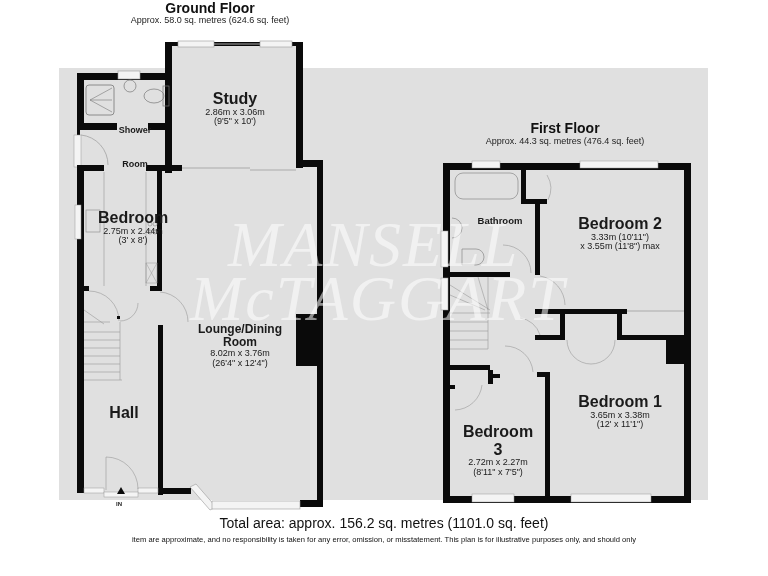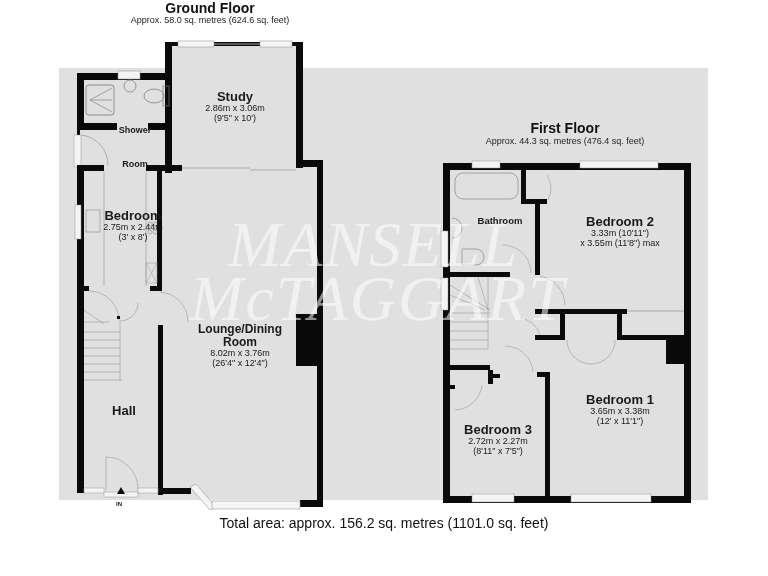--- a/index.html
+++ b/index.html
@@ -2,21 +2,21 @@
 <html><head>
 <meta charset="utf-8">
 <style>
   html, body { margin: 0; padding: 0; background: #ffffff; }
   body { width: 768px; height: 576px; position: relative; overflow: hidden; font-family: "Liberation Sans", sans-serif; color: #1a1a1a; }
   .band { position: absolute; left: 59px; top: 68px; width: 649px; height: 432px; background: #e0e0e0; }
   svg.plan { position: absolute; left: 0; top: 0; }
   .floor-title { position: absolute; text-align: center; font-weight: bold; color: #111; }
   .floor-sub { position: absolute; text-align: center; font-size: 9px; color: #222; }
   .room { position: absolute; text-align: center; line-height: 1.1; color: #1a1a1a; }
-  .room .name { font-weight: bold; font-size: 13px; }
+  .room .name { font-weight: bold; font-size: 16px; }
   .room .dim { font-size: 9px; }
   .room.big .name { font-size: 12px; }
   .small .name { font-size: 9px; margin-top: 24px; }
   .watermark { position: absolute; font-family: "Liberation Serif", serif; font-style: italic; color: rgba(255,255,255,0.55); font-size: 64px; letter-spacing: 2px; white-space: nowrap; }
   .total { position: absolute; left: 0; width: 768px; top: 515px; text-align: center; font-size: 14px; color: #111; }
   .disclaimer { position: absolute; left: 110px; width: 548px; top: 535px; text-align: center; font-size: 7.6px; line-height: 10px; color: #111; }
   .in-label { position: absolute; left: 116px; top: 501px; font-size: 6px; font-weight: bold; }
 </style>
 </head>
 <body>
@@ -230,13 +230,14 @@
   <div class="dim">(12' x 11'1")</div>
 </div>
 <div class="room" style="left:458px; width:80px; top:423px;">
   <div class="name">Bedroom 3</div>
   <div class="dim">2.72m x 2.27m</div>
   <div class="dim">(8'11" x 7'5")</div>
 </div>
 
 <div class="total">Total area: approx. 156.2 sq. metres (1101.0 sq. feet)</div>
 <div class="disclaimer">
+  <div>item are approximate, and no responsibility is taken for any error, omission, or misstatement. This plan is for illustrative purposes only, and should only</div>
 </div>
 
 </body></html>

